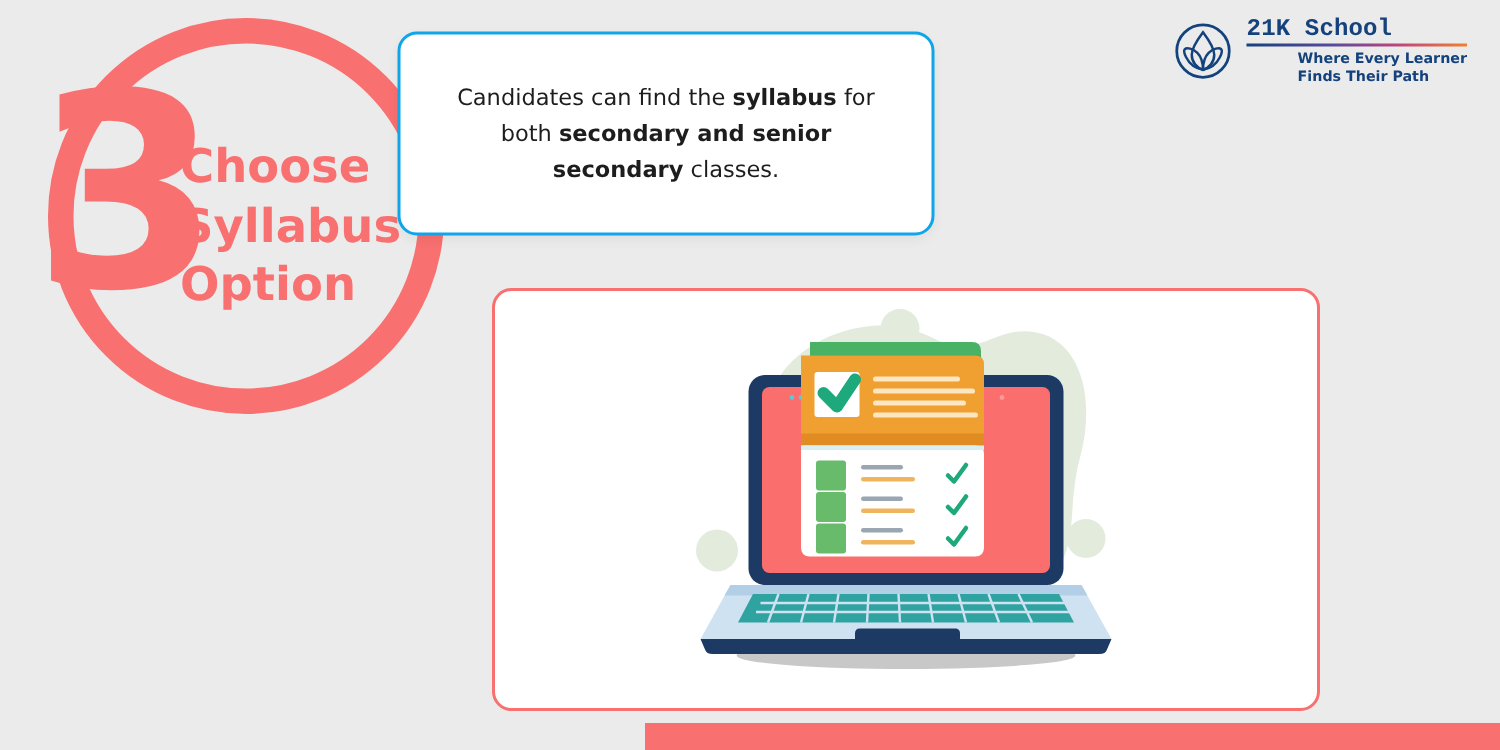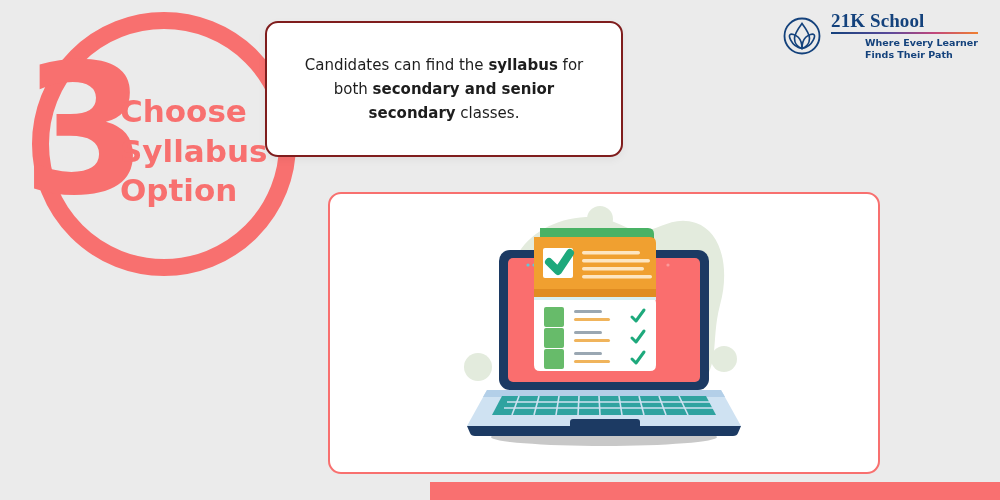--- a/index.html
+++ b/index.html
@@ -55,21 +55,21 @@
     color: #f8706f;
     white-space: pre-line;
   }
 
   
   .callout {
     position: absolute;
     left: 265px; top: 21px;
     width: 358px; height: 136px;
     background: #ffffff;
-    border: 2px solid #7f1d1d;
+    border: 2px solid #0ea5e9;
     border-radius: 13px;
     display: flex;
     align-items: center;
     justify-content: center;
     box-shadow: 0 3px 8px rgba(0,0,0,0.05);
     z-index: 5;
   }
   .callout-text {
     font-family: "DejaVu Sans", sans-serif;
     font-size: 15px;
@@ -105,22 +105,22 @@
     position: absolute;
     right: 22px; top: 11px;
     display: flex;
     align-items: center;
     gap: 9px;
     z-index: 6;
   }
   .logo-mark { width: 40px; height: 40px; flex: 0 0 40px; }
   .logo-text { display: flex; flex-direction: column; line-height: 1; }
   .logo-name {
-    font-family: Liberation Serif, serif;
-    font-size: 19px;
+    font-family: Liberation Mono, monospace;
+    font-size: 16px;
     font-weight: 700;
     color: #14427c;
     letter-spacing: 0.1px;
   }
   .logo-rule {
     height: 2px;
     margin: 2px 0 3px 0;
     background: linear-gradient(90deg,#14427c 0%, #5b4a9a 40%, #c0477c 70%, #f08030 100%);
   }
   .logo-tag {

